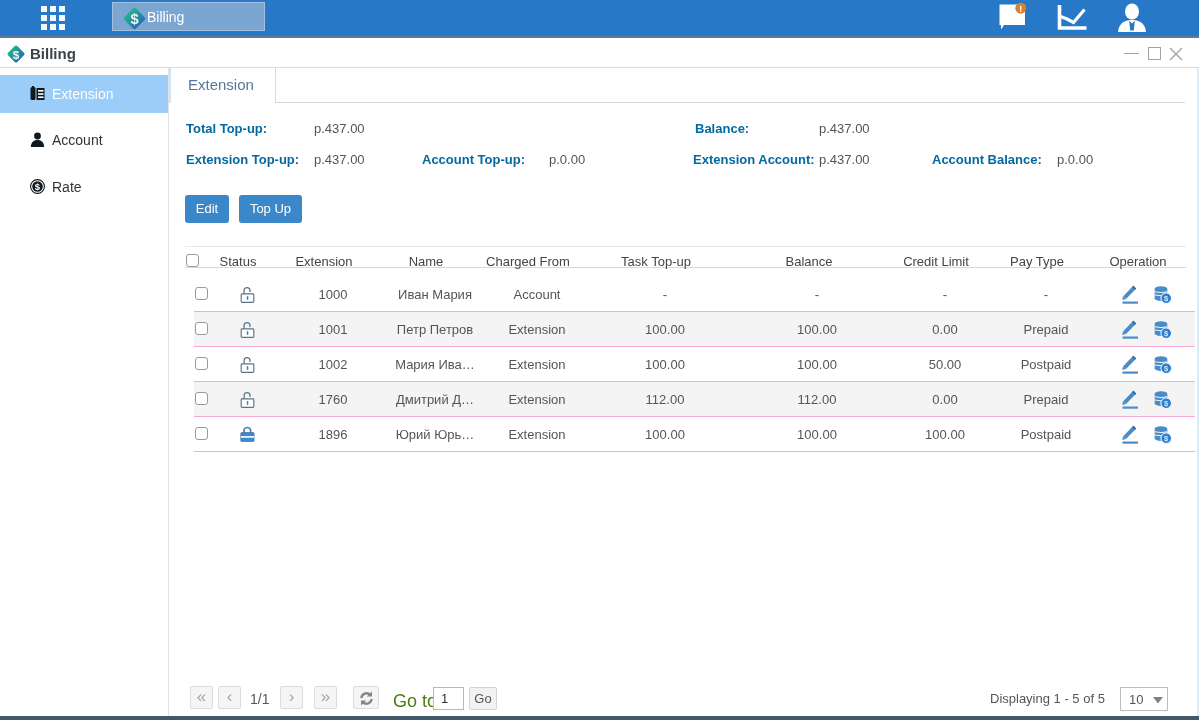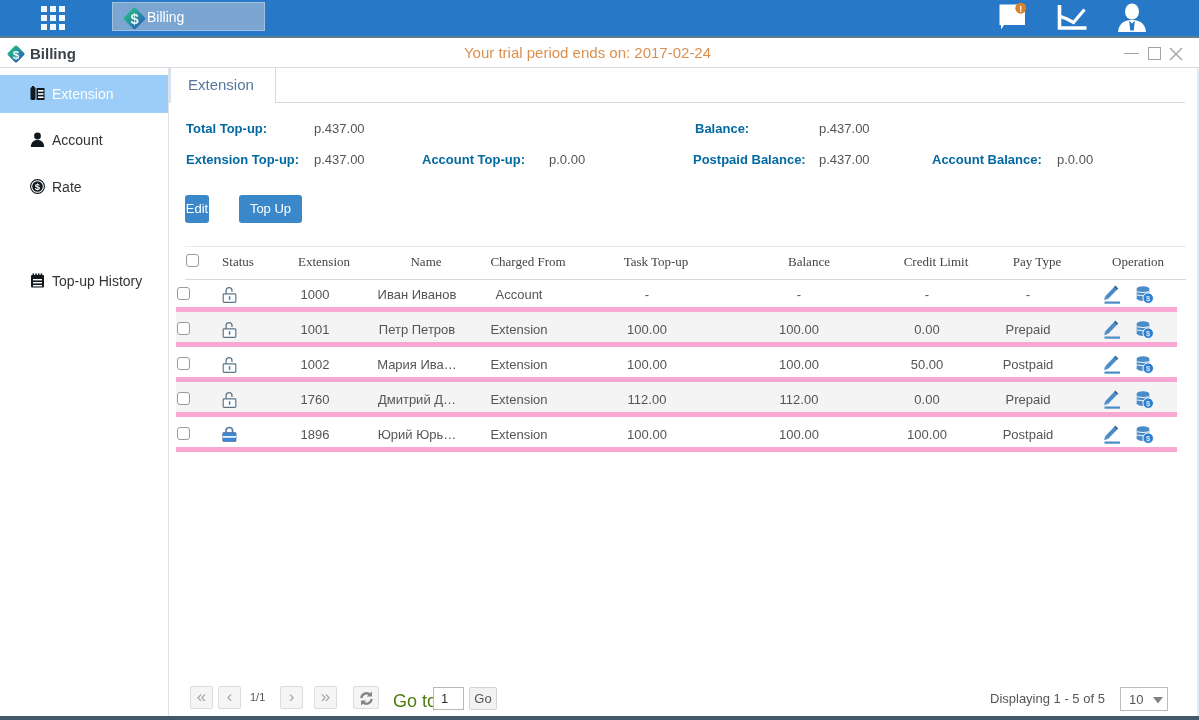--- a/index.html
+++ b/index.html
@@ -37,33 +37,33 @@
 #tab { left:169px; top:68px; width:107px; height:35px; background:#fff;
   border-right:1px solid #d9d9d9; }
 #tab .blue { position:absolute; left:0; top:0; width:2px; height:35px; background:#cde4f8; }
 #tab .t { position:absolute; left:19px; top:8px; font-size:15px; color:#56779f; }
 
 .slab { position:absolute; font-size:13px; font-weight:bold; color:#0369a1; }
 .sval { position:absolute; font-size:13px; color:#555; }
 
 .btn { position:absolute; top:195px; height:28px; background:#3a87c9; color:#fff;
   font-size:13px; border-radius:3px; text-align:center; line-height:28px; }
-.trow { position:absolute; left:176px; width:1001px; height:35px; border-bottom:5px solid #f9a8d4; }
+.trow { position:absolute; left:194px; width:1001px; height:35px; border-bottom:1px solid #f9a8d4; }
 .trow.alt { background:#f4f4f4; }
-#thead { left:185px; top:246px; width:1001px; height:34px; border-top:1px solid #e8e8e8;
-  border-bottom:1px solid #d8d8d8;font-family:Liberation Serif, serif; }
+#thead { left:185px; top:246px; width:1001px; height:22px; border-top:1px solid #e8e8e8;
+  border-bottom:1px solid #d8d8d8; }
 .hc { position:absolute; top:7px; font-size:13px; color:#444; transform:translateX(-50%); }
 .cc { position:absolute; top:10px; font-size:13px; color:#555; transform:translateX(-50%); white-space:nowrap; }
 .cbx { position:absolute; width:13px; height:13px; border:1px solid #9a9a9a; border-radius:3px; background:#fff; }
 
 
 .pgbtn { position:absolute; top:686px; width:23px; height:23px; background:#f5f5f5;
   border:1px solid #dcdcdc; border-radius:2px; color:#a5a5a5; text-align:center;
   font-size:17px; line-height:20px; }
-#pg-num { left:250px; top:691px; font-size:11px; color:#555; position:absolute; }
+#pg-num { left:250px; top:691px; font-size:14px; color:#555; position:absolute; }
 #goto-lbl { left:393px; top:691px; font-size:18px; color:#4d7c0f; position:absolute; }
 #goto-input { left:433px; top:687px; width:31px; height:23px; border:1px solid #b8b8b8;
   position:absolute; font-size:13px; color:#333; padding-left:7px; line-height:21px; background:#fff; }
 #go-btn { left:469px; top:687px; width:28px; height:23px; background:#f2f2f2;
   border:1px solid #d4d4d4; border-radius:2px; position:absolute; text-align:center;
   line-height:21px; font-size:13px; color:#555; }
 #displaying { left:990px; top:691px; font-size:13px; color:#555; position:absolute; }
 #pagesize { left:1120px; top:687px; width:48px; height:24px; border:1px solid #bdbdbd;
   position:absolute; background:#fff; }
 #pagesize .n { position:absolute; left:8px; top:4px; font-size:13px; color:#555; }
@@ -115,21 +115,20 @@
     <path d="M2 29 c1 -10 8 -12 14 -12 c6 0 13 2 14 12 z" fill="#fff"></path>
     <path d="M13.2 17.5 l2.8 3 l2.8 -3 l-1 10 h-3.6 z" fill="#2779c7"></path>
   </svg>
 
   <div class="abs" id="titlebar"></div>
   <svg class="abs" style="left:6px;top:44px" width="20" height="20" viewBox="0 0 22 22">
     <rect x="3.8" y="3.8" width="14.4" height="14.4" rx="2" fill="url(#dg)" transform="rotate(45 11 11)"></rect>
     <text x="11" y="16" font-size="13" fill="#e8f8f4" text-anchor="middle" font-weight="bold">$</text>
   </svg>
   <div class="abs" id="title-billing">Billing</div>
-  <div class="abs" id="trial">Your trial period ends on: 2017-02-24</div>
   <div class="winctl" style="left:1124px;top:53px;width:15px;height:1.2px;background:#a2a2a2"></div>
   <div class="winctl" style="left:1148px;top:47px;width:13px;height:13px;border:1.2px solid #a2a2a2"></div>
   <svg class="winctl" style="left:1168px;top:46px" width="16" height="16" viewBox="0 0 16 16">
     <path d="M2 2 L14 14 M14 2 L2 14" stroke="#a2a2a2" stroke-width="1.4"></path>
   </svg>
 
   <div class="abs" id="sidebar"></div>
   <div class="menuitem sel" style="top:75px">
     <svg class="micon" viewBox="0 0 15 15">
         <rect x="0.5" y="1" width="5" height="13" rx="1.5" fill="#10191f"></rect>
@@ -149,55 +148,42 @@
     <div class="lbl">Account</div>
     </div>
   <div class="menuitem" style="top:168px">
     <svg class="micon" viewBox="0 0 15 15">
         <circle cx="7.5" cy="7.5" r="6.9" fill="none" stroke="#10191f" stroke-width="1.1"></circle>
         <circle cx="7.5" cy="7.5" r="5.3" fill="#10191f"></circle>
         <text x="7.5" y="11" font-size="9.5" fill="#fff" text-anchor="middle" font-weight="bold">$</text>
       </svg>
     <div class="lbl">Rate</div>
     </div>
-  <div class="menuitem" style="top:262px">
-    <svg class="micon" viewBox="0 0 15 15">
-        <rect x="1" y="2" width="13" height="12.5" rx="1" fill="#10191f"></rect>
-        <rect x="2.5" y="0.5" width="1.6" height="3.4" fill="#10191f"></rect>
-        <rect x="5.2" y="0.5" width="1.6" height="3.4" fill="#10191f"></rect>
-        <rect x="7.9" y="0.5" width="1.6" height="3.4" fill="#10191f"></rect>
-        <rect x="10.6" y="0.5" width="1.6" height="3.4" fill="#10191f"></rect>
-        <rect x="3" y="6" width="9" height="1.4" fill="#fff"></rect>
-        <rect x="3" y="9" width="9" height="1.4" fill="#fff"></rect>
-        <rect x="3" y="12" width="9" height="1.4" fill="#fff"></rect>
-      </svg>
-    <div class="lbl">Top-up History</div>
-    </div>
 
   <div class="abs" id="content"></div>
   <div class="abs" id="tabline"></div>
   <div class="abs" id="tab">
       <div class="blue"></div>
       <div class="t">Extension</div>
     </div>
 
   <div class="slab" style="left:186px;top:121px">Total Top-up:</div>
   <div class="sval" style="left:314px;top:121px">p.437.00</div>
   <div class="slab" style="left:695px;top:121px">Balance:</div>
   <div class="sval" style="left:819px;top:121px">p.437.00</div>
   <div class="slab" style="left:186px;top:152px">Extension Top-up:</div>
   <div class="sval" style="left:314px;top:152px">p.437.00</div>
   <div class="slab" style="left:422px;top:152px">Account Top-up:</div>
   <div class="sval" style="left:549px;top:152px">p.0.00</div>
-  <div class="slab" style="left:693px;top:152px">Postpaid Balance:</div>
+  <div class="slab" style="left:693px;top:152px">Extension Account:</div>
   <div class="sval" style="left:819px;top:152px">p.437.00</div>
   <div class="slab" style="left:932px;top:152px">Account Balance:</div>
   <div class="sval" style="left:1057px;top:152px">p.0.00</div>
 
-  <div class="btn" style="left:185px;width:24px">Edit</div>
+  <div class="btn" style="left:185px;width:44px">Edit</div>
   <div class="btn" style="left:239px;width:63px">Top Up</div>
 
   <div class="abs" id="thead">
     <div class="cbx" style="left:1px;top:7px"></div>
     <div class="hc" style="left:53px">Status</div>
     <div class="hc" style="left:139px">Extension</div>
     <div class="hc" style="left:241px">Name</div>
     <div class="hc" style="left:343px">Charged From</div>
     <div class="hc" style="left:471px">Task Top-up</div>
     <div class="hc" style="left:624px">Balance</div>
@@ -234,21 +220,21 @@
       </g>
     </defs>
   </svg>
 
   <div class="trow" style="top:277px">
     <div class="cbx" style="left:1px;top:10px"></div>
     <svg class="abs" style="left:46px;top:9px" width="15" height="17">
         <use href="#openlock"></use>
       </svg>
     <div class="cc" style="left:139px">1000</div>
-    <div class="cc" style="left:241px">Иван Иванов</div>
+    <div class="cc" style="left:241px">Иван Мария</div>
     <div class="cc" style="left:343px">Account</div>
     <div class="cc" style="left:471px">-</div>
     <div class="cc" style="left:623px">-</div>
     <div class="cc" style="left:751px">-</div>
     <div class="cc" style="left:852px">-</div>
     <svg class="abs" style="left:928px;top:7px" width="16" height="20" viewBox="0 0 16 20">
         <use href="#pencil"></use>
       </svg>
     <svg class="abs" style="left:960px;top:9px" width="18" height="18" viewBox="0 0 18 18">
         <use href="#coins"></use>

